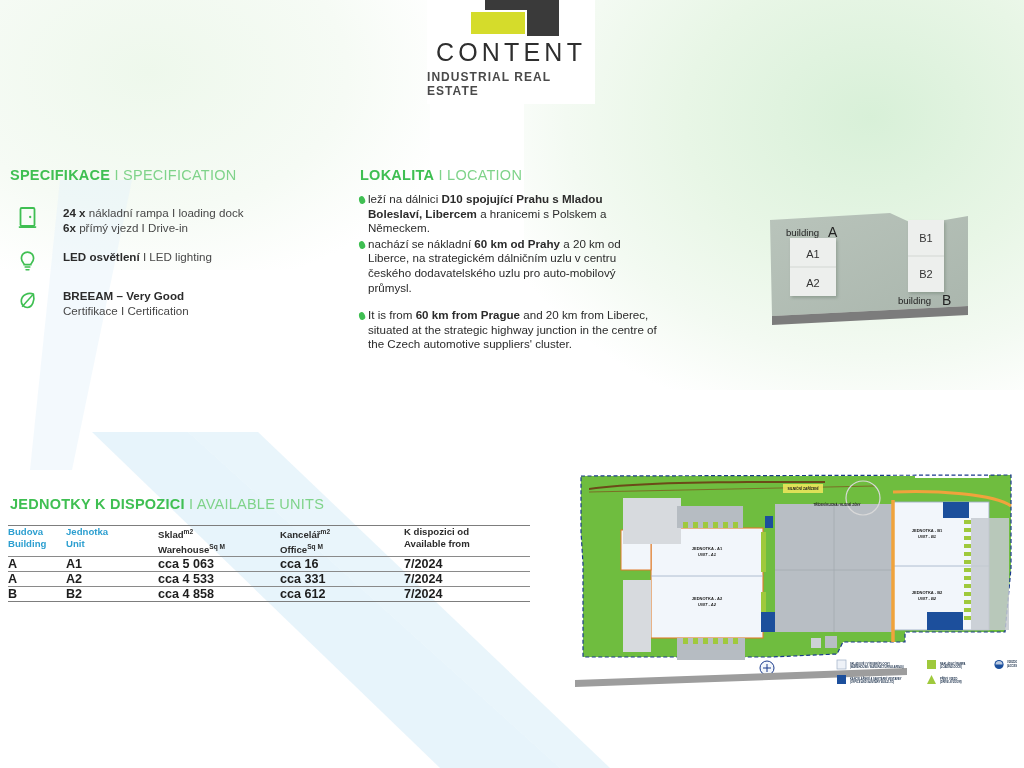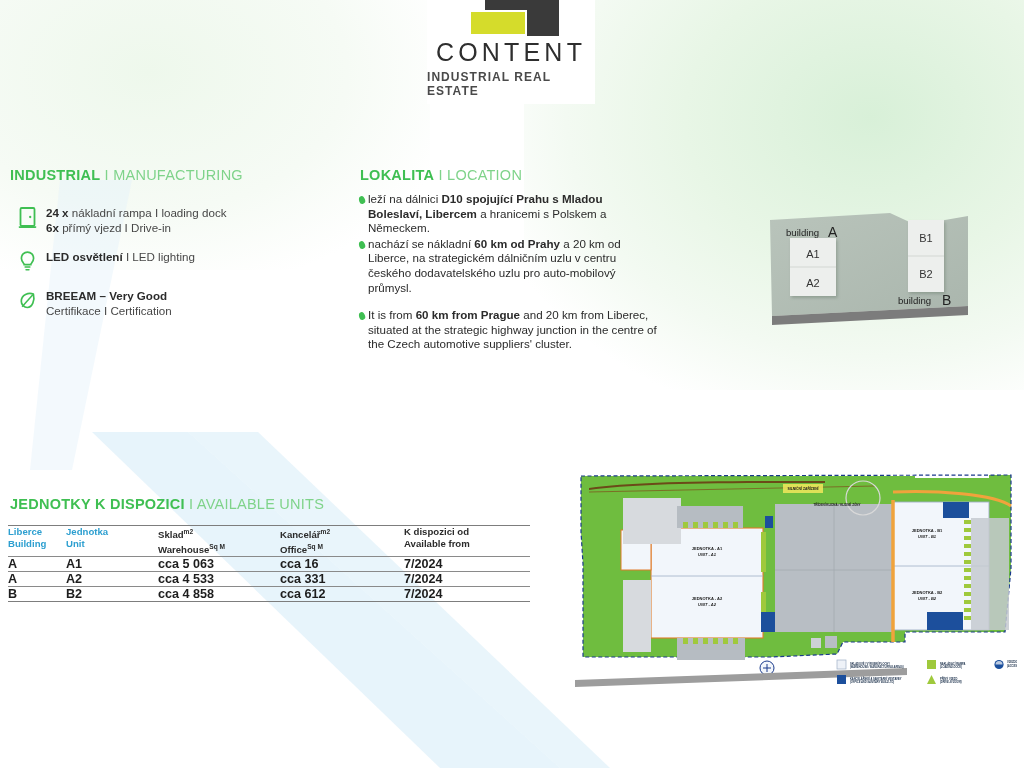--- a/index.html
+++ b/index.html
@@ -50,21 +50,21 @@
   .sec-head{position:absolute;font-size:14.5px;letter-spacing:.25px;white-space:nowrap;}
   .sec-head .cz{font-weight:700;color:#3fbf52;}
   .sec-head .en{font-weight:400;color:#7fd38a;}
 
   #spec-head{left:10px;top:167px;}
   #loc-head{left:360px;top:167px;}
   #units-head{left:10px;top:496px;font-size:14.5px;}
 
   
   .spec-list{position:absolute;left:8px;top:205px;width:330px;}
-  .spec-row{display:flex;align-items:flex-start;margin-bottom:15px;}
+  .spec-row{display:flex;align-items:flex-start;margin-bottom:15px;gap:17px;}
   .spec-row:nth-child(1){margin-bottom:14px;}
   .spec-ico{width:38px;flex:0 0 38px;display:flex;align-items:flex-start;justify-content:center;padding-top:1px;}
   .spec-txt{font-size:11.6px;line-height:14.6px;color:#2b2b2b;padding-top:1px;}
   .spec-txt b{font-weight:700;}
   .spec-txt .lt{color:#474747;font-weight:400;}
 
   
   .loc-wrap{position:absolute;left:358px;top:192px;width:300px;}
   .loc-block{margin-bottom:13px;}
   .loc-item{display:flex;align-items:flex-start;margin-bottom:1px;}
@@ -127,21 +127,21 @@
   <div class="logo-box">
     <div class="logo-mark">
       <div class="logo-dark"></div>
       <div class="logo-yellow"></div>
     </div>
     <div class="logo-word">CONTENT</div>
     <div class="logo-sub">INDUSTRIAL REAL ESTATE</div>
   </div>
 
   <div class="sec-head" id="spec-head">
-    <span class="cz">INDUSTRIAL</span><span class="en"> I </span><span class="en">MANUFACTURING</span>
+    <span class="cz">SPECIFIKACE</span><span class="en"> I </span><span class="en">SPECIFICATION</span>
   </div>
 
   <div class="spec-list">
 
     <div class="spec-row">
       <div class="spec-ico">
         <svg width="19" height="23" viewBox="0 0 19 23">
             <rect x="2.5" y="2" width="14" height="18" rx="1.2" fill="none" stroke="#3fbf52" stroke-width="1.8"></rect>
             <circle cx="12.2" cy="11" r="1.15" fill="#3fbf52"></circle>
             <rect x="0.6" y="20.2" width="17.8" height="1.7" rx="0.8" fill="#3fbf52"></rect>
@@ -250,21 +250,21 @@
       <colgroup>
         <col class="col-a">
           <col class="col-b">
           <col class="col-c">
           <col class="col-d">
           <col class="col-e">
       </colgroup>
       <thead>
         <tr class="thead-row">
           <th class="th-blue">
-            <div>Liberce</div>
+            <div>Budova</div>
             <div>Building</div>
           </th>
           <th class="th-blue">
             <div>Jednotka</div>
             <div>Unit</div>
           </th>
           <th class="th-dark">
             <div><span>Sklad</span><span class="th-sup">m2</span></div>
             <div><span>Warehouse</span><span class="th-sup">Sq M</span></div>
           </th>

